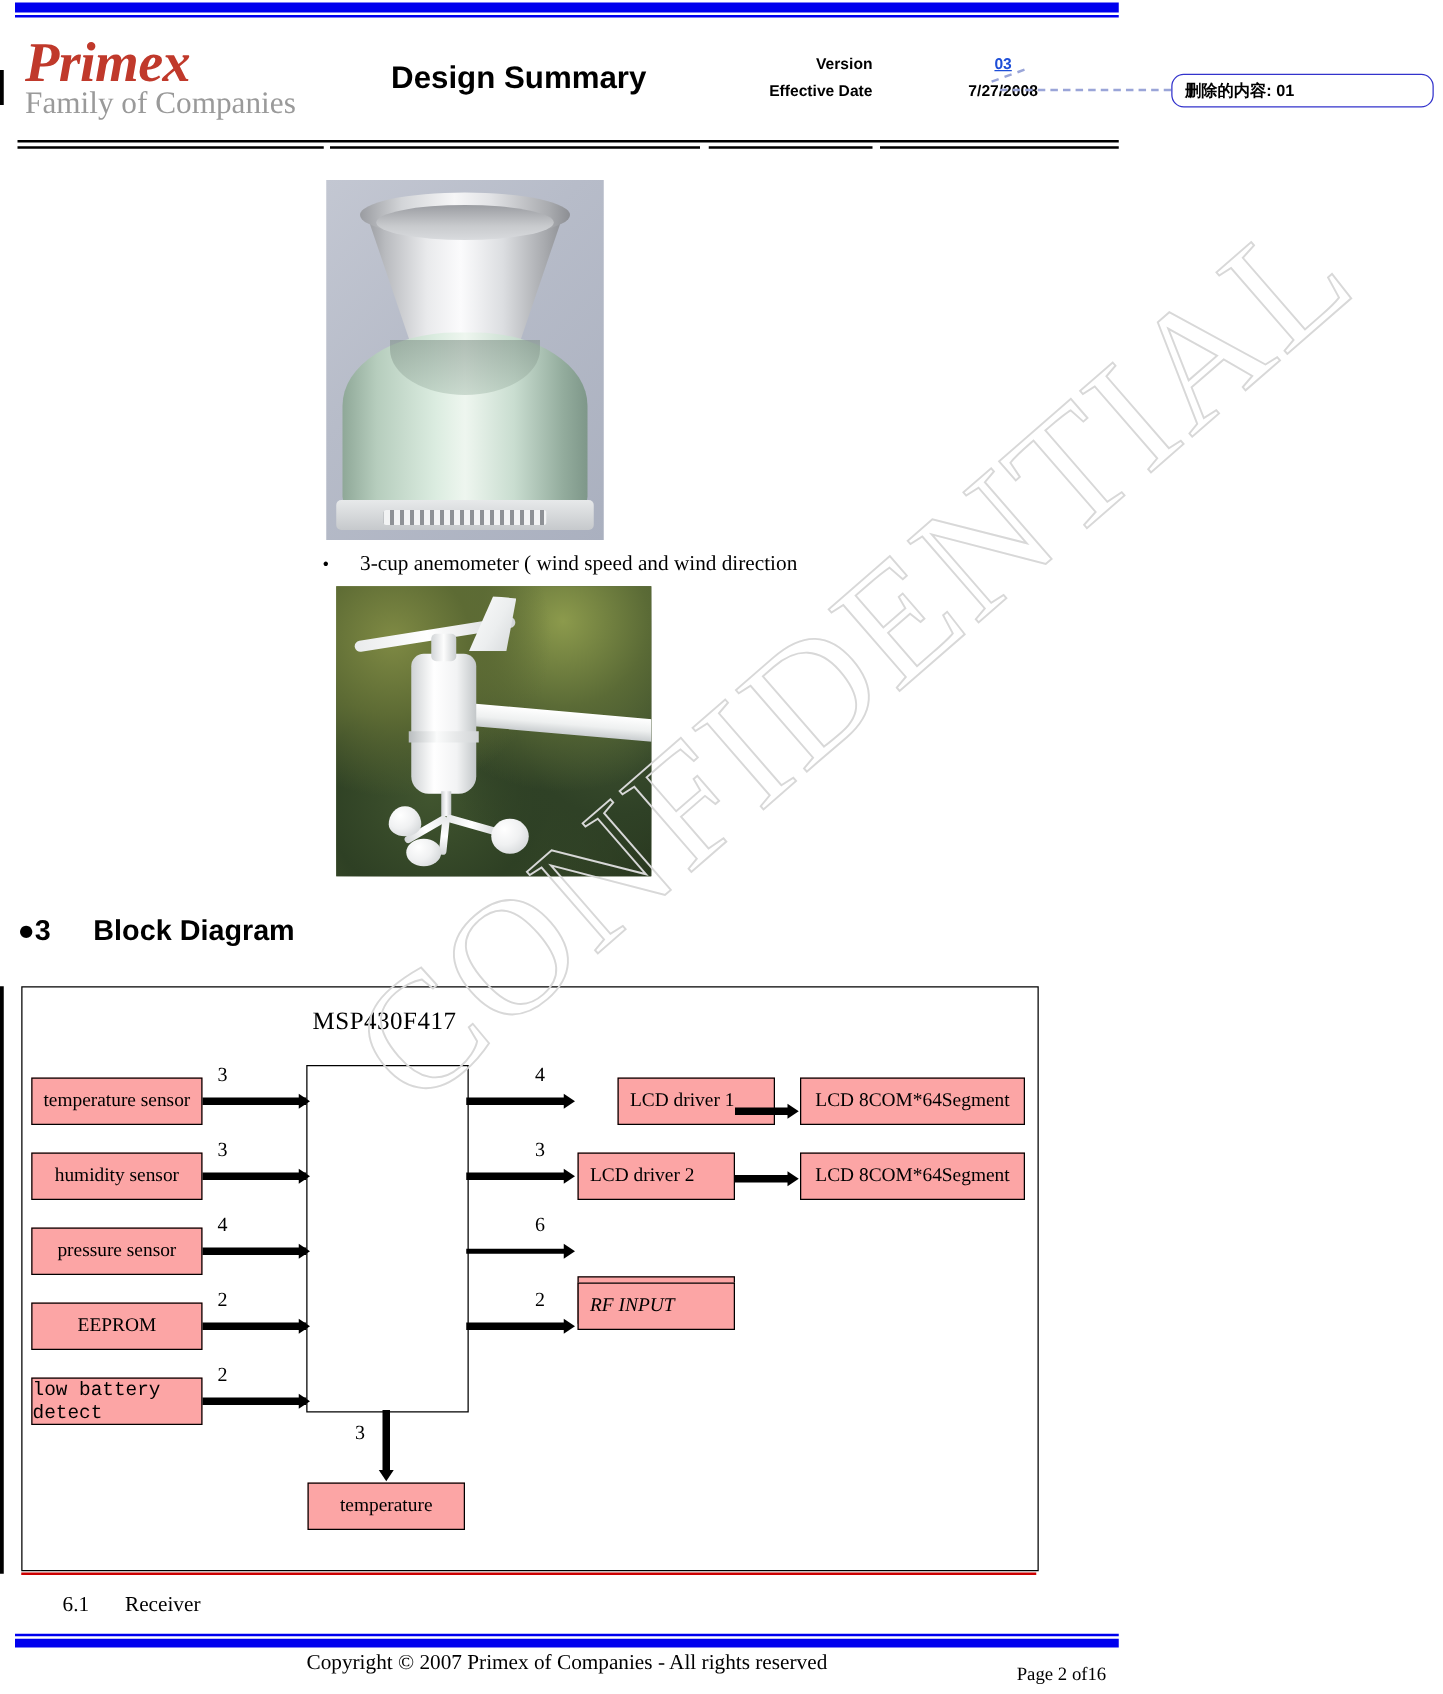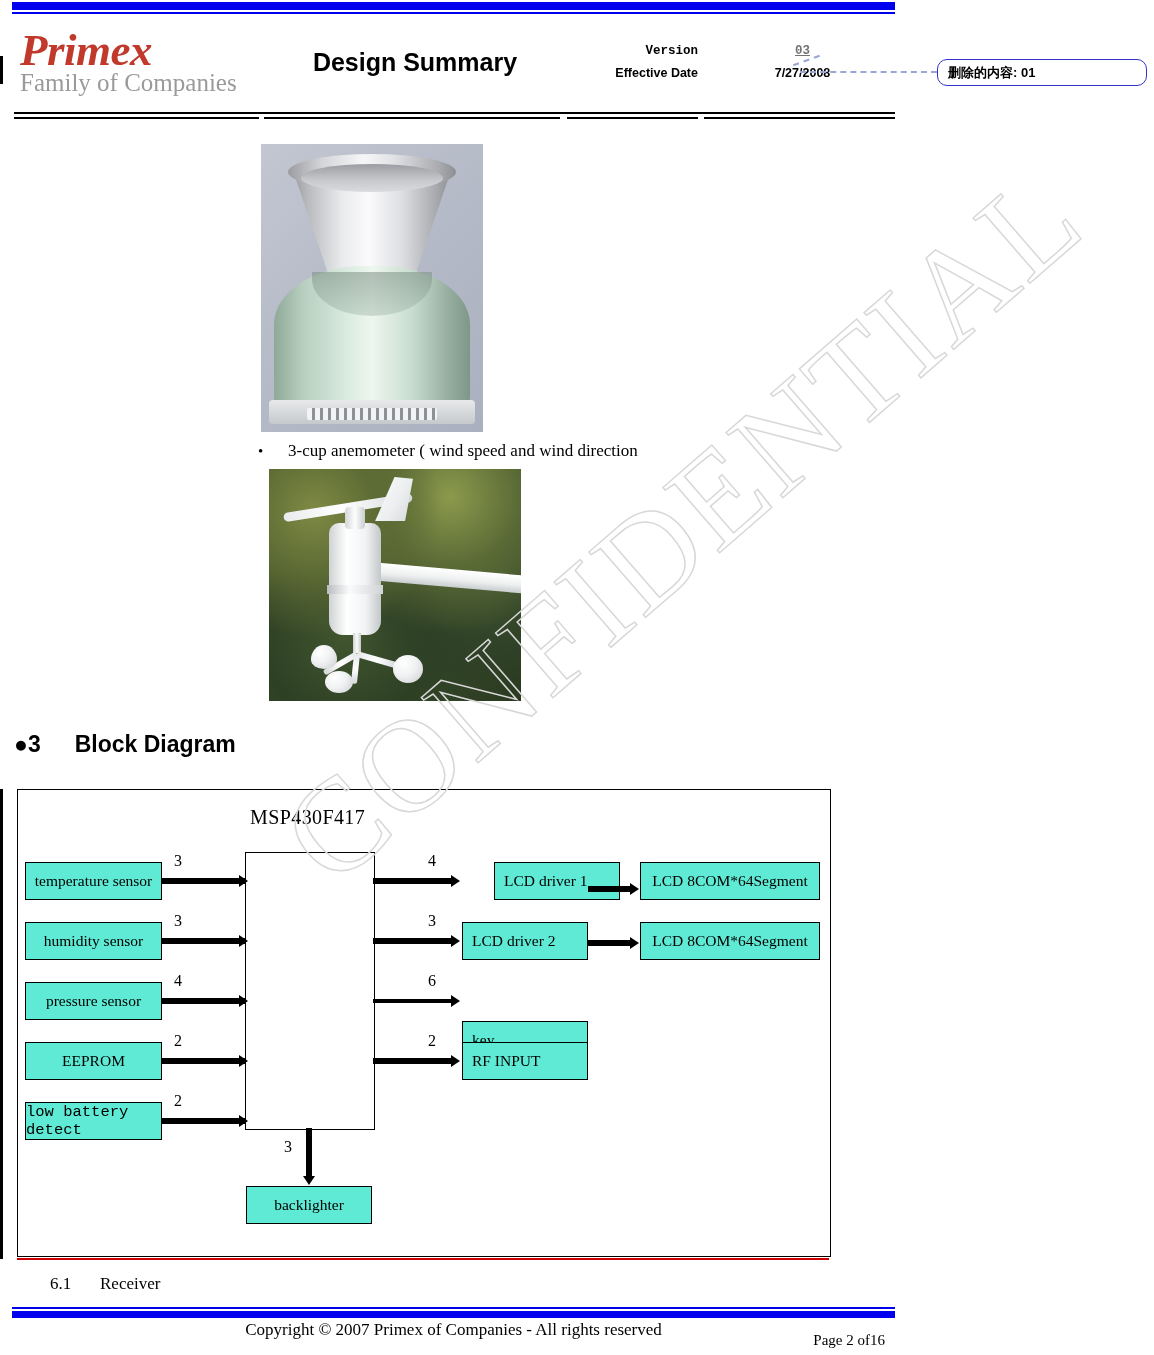--- a/index.html
+++ b/index.html
@@ -108,24 +108,24 @@
     padding-right: 12px;
     box-sizing: border-box;
   }
   .meta-row .mvalue {
     width: 185px;
     text-align: center;
     line-height: 1.15;
   }
   .r-modelno   { height: 22px; }
   .r-modelname { height: 34px; }
-  .r-version   { height: 22px; font-family: Liberation Mono, monospace; }
+  .r-version   { height: 22px; }
   .r-effdate   { height: 22px; }
   .ins-text {
-    color: #737373;
+    color: #1d4ed8;
     text-decoration: underline;
   }
 
   
   .hdr-rule {
     position: absolute;
     height: 2px;
     background: #000;
   }
   .hdr-rule2 {
@@ -457,21 +457,21 @@
     left: 227px;
     top: 62px;
     width: 128px;
     height: 276px;
     border: 1.3px solid #000;
     background: #fff;
   }
   .dblock {
     position: absolute;
     border: 1.3px solid #000;
-    background: #5eead4;
+    background: #fca5a5;
     display: flex;
     align-items: center;
     font-size: 15.5px;
     box-sizing: border-box;
   }
   .dblock.left {
     left: 7px;
     width: 137px;
     height: 38px;
     justify-content: center;
@@ -705,21 +705,21 @@
 
     <div class="dblock mid" style="top:72px;margin-left:32px;">
       <span>LCD driver 1</span>
     </div>
     <div class="dblock mid" style="top:132px;">
       <span>LCD driver 2</span>
     </div>
     <div class="dblock mid" style="top:192px;margin-top:39px;">
       <span>key</span>
     </div>
-    <div class="dblock mid" style="top:252px;">
+    <div class="dblock mid" style="top:236px;font-style:italic;">
       <span>RF INPUT</span>
     </div>
 
     <div class="wire" style="left:355px; top:88px;  width:80px;"></div>
     <div class="arrowhead" style="left:433px; top:85px;"></div>
     <div class="wirelabel" style="left:410px; top:62px;">4</div>
 
     <div class="wire" style="left:355px; top:148px; width:80px;"></div>
     <div class="arrowhead" style="left:433px; top:145px;"></div>
     <div class="wirelabel" style="left:410px; top:122px;">3</div>
@@ -741,21 +741,21 @@
 
     <div class="wire" style="left:570px; top:96px;  width:44px;"></div>
     <div class="arrowhead" style="left:612px; top:93px;"></div>
     <div class="wire" style="left:570px; top:150px; width:44px;"></div>
     <div class="arrowhead" style="left:612px; top:147px;"></div>
 
     <div class="wire-v" style="left:288px; top:338px; height:52px;"></div>
     <div class="arrowhead-down" style="left:285px; top:386px;"></div>
     <div class="wirelabel" style="left:266px; top:348px;">3</div>
     <div class="dblock bottom" style="top:396px;">
-      <span>backlighter</span>
+      <span>temperature</span>
     </div>
 
   </div>
 </div>
 <div class="diagram-redline"></div>
 
 <div class="subsection">
   <span class="ss-num">6.1</span>
   <span>Receiver</span>
 </div>

